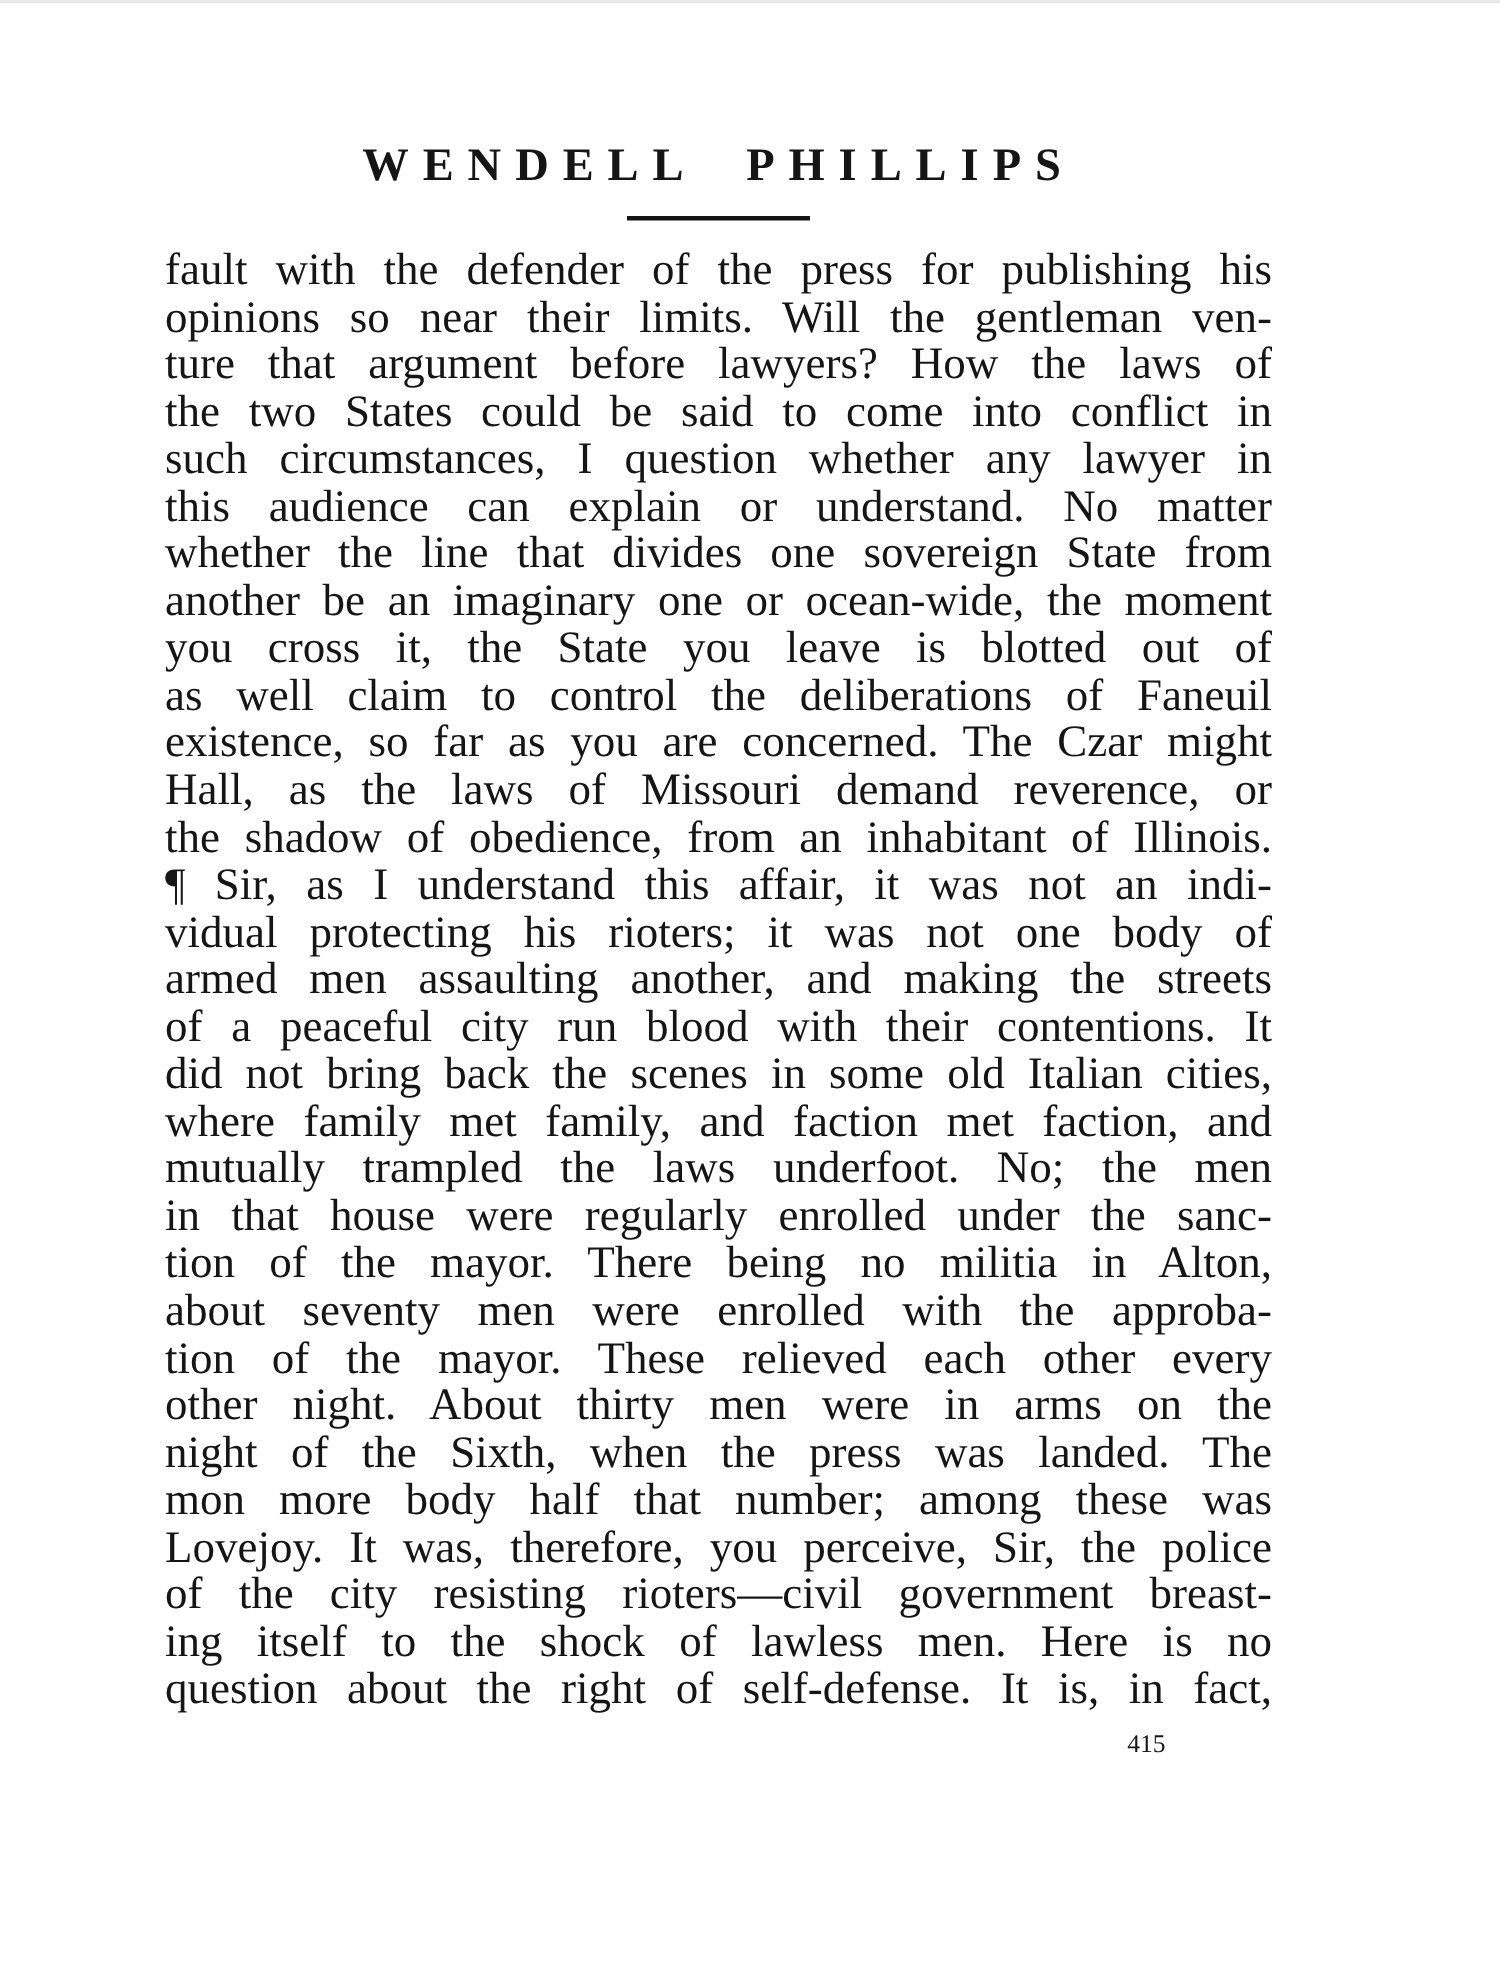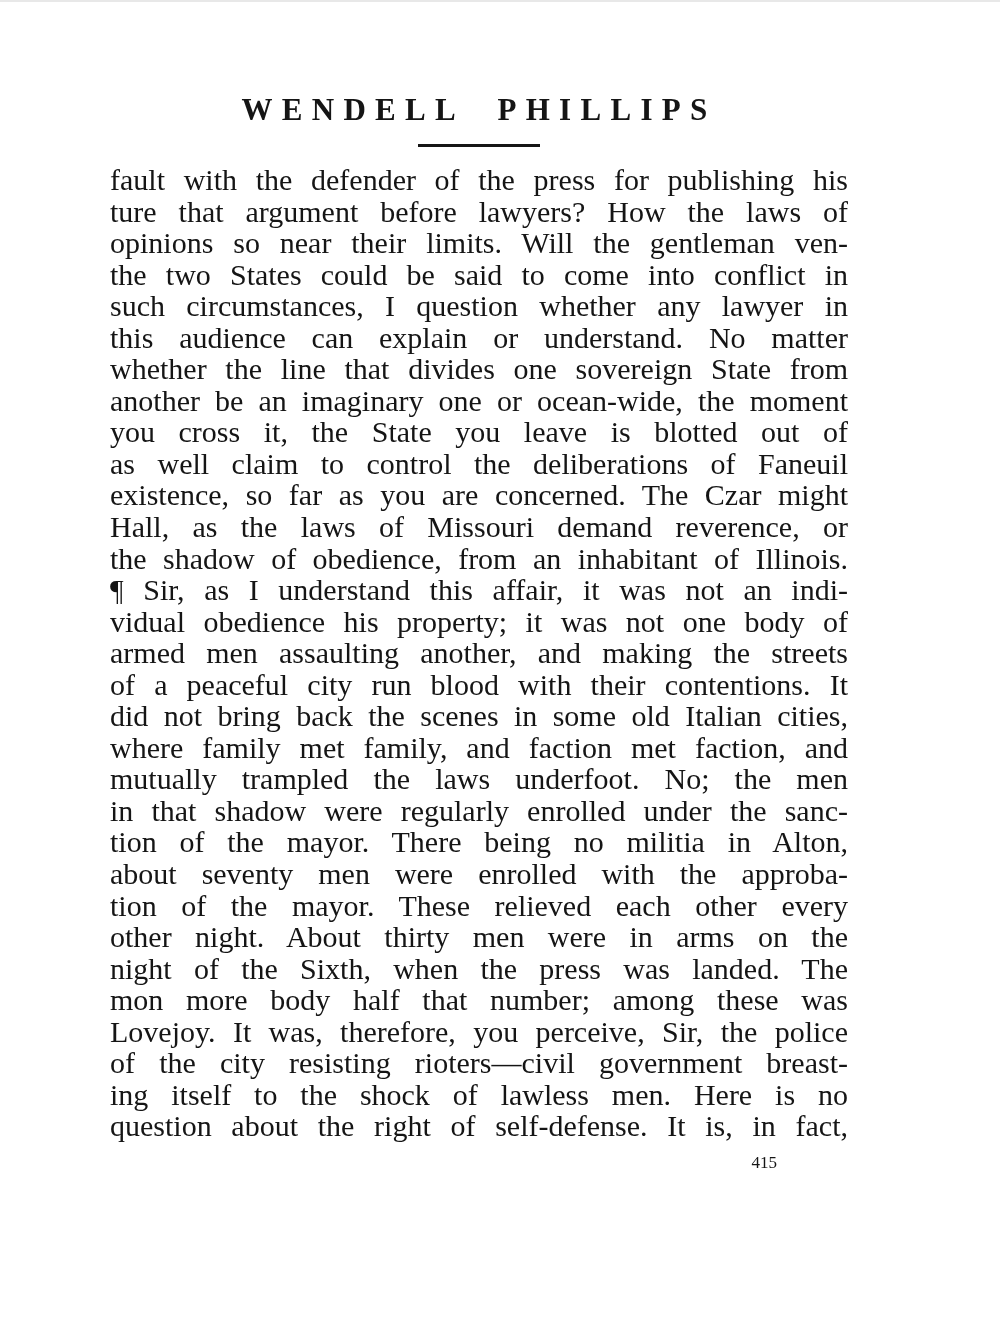--- a/index.html
+++ b/index.html
@@ -61,40 +61,40 @@
 </style>
 </head>
 <body>
 
 <div class="page">
   <div class="content">
     <h1 class="header-title">WENDELL PHILLIPS</h1>
     <div class="divider"></div>
     <div class="body-text">
         <div class="line">fault with the defender of the press for publishing his</div>
+        <div class="line">opinions so near their limits. Will the gentleman ven-</div>
         <div class="line">ture that argument before lawyers? How the laws of</div>
-        <div class="line">opinions so near their limits. Will the gentleman ven-</div>
         <div class="line">the two States could be said to come into conflict in</div>
         <div class="line">such circumstances, I question whether any lawyer in</div>
         <div class="line">this audience can explain or understand.  No matter</div>
         <div class="line">whether the line that divides one sovereign State from</div>
         <div class="line">another be an imaginary one or ocean-wide, the moment</div>
         <div class="line">you cross it, the State you leave is blotted out of</div>
         <div class="line">as well claim to control the deliberations of Faneuil</div>
         <div class="line">existence, so far as you are concerned. The Czar might</div>
         <div class="line">Hall, as the laws of Missouri demand reverence, or</div>
         <div class="line">the shadow of obedience, from an inhabitant of Illinois.</div>
         <div class="line">¶ Sir, as I understand this affair, it was not an indi-</div>
-        <div class="line">vidual obedience his property; it was not one body of</div>
+        <div class="line">vidual protecting his rioters; it was not one body of</div>
         <div class="line">armed men assaulting another, and making the streets</div>
         <div class="line">of a peaceful city run blood with their contentions. It</div>
         <div class="line">did not bring back the scenes in some old Italian cities,</div>
         <div class="line">where family met family, and faction met faction, and</div>
         <div class="line">mutually trampled the laws underfoot. No; the men</div>
-        <div class="line">in that shadow were regularly enrolled under the sanc-</div>
+        <div class="line">in that house were regularly enrolled under the sanc-</div>
         <div class="line">tion of the mayor. There being no militia in Alton,</div>
         <div class="line">about seventy men were enrolled with the approba-</div>
         <div class="line">tion of the mayor. These relieved each other every</div>
         <div class="line">other night. About thirty men were in arms on the</div>
         <div class="line">night of the Sixth, when the press was landed. The</div>
         <div class="line">mon more body half that number; among these was</div>
         <div class="line">Lovejoy. It was, therefore, you perceive, Sir, the police</div>
         <div class="line">of the city resisting rioters—civil government breast-</div>
         <div class="line">ing itself to the shock of lawless men. Here is no</div>
         <div class="line">question about the right of self-defense. It is, in fact,</div>

